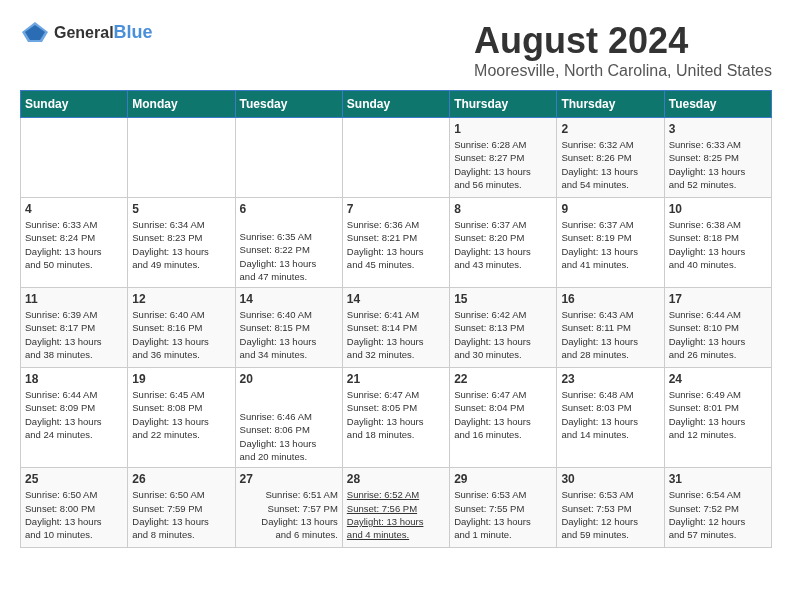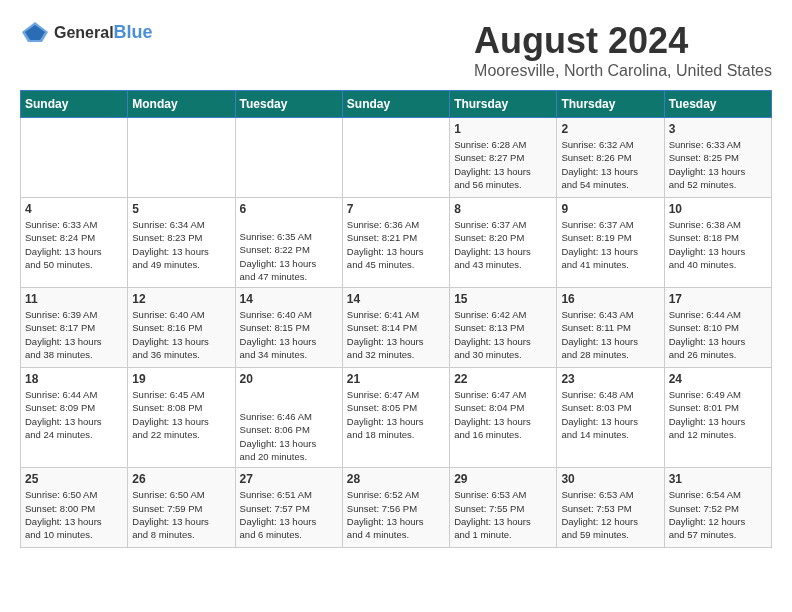--- a/index.html
+++ b/index.html
@@ -300,28 +300,28 @@
         </td>
         <td>
           <span class="day-number">26</span>
           <div class="day-info" style="white-space: pre-line;">Sunrise: 6:50 AM
 Sunset: 7:59 PM
 Daylight: 13 hours
 and 8 minutes.</div>
         </td>
         <td>
           <span class="day-number">27</span>
-          <div class="day-info" style="white-space: pre-line;">Sunrise: 6:51 AM
+          <div class="day-info" style="white-space: pre-line; text-align: right;">Sunrise: 6:51 AM
 Sunset: 7:57 PM
 Daylight: 13 hours
 and 6 minutes.</div>
         </td>
         <td>
           <span class="day-number">28</span>
-          <div class="day-info" style="white-space: pre-line;">Sunrise: 6:52 AM
+          <div class="day-info" style="white-space: pre-line; text-decoration: underline;">Sunrise: 6:52 AM
 Sunset: 7:56 PM
 Daylight: 13 hours
 and 4 minutes.</div>
         </td>
         <td>
           <span class="day-number">29</span>
           <div class="day-info" style="white-space: pre-line;">Sunrise: 6:53 AM
 Sunset: 7:55 PM
 Daylight: 13 hours
 and 1 minute.</div>

